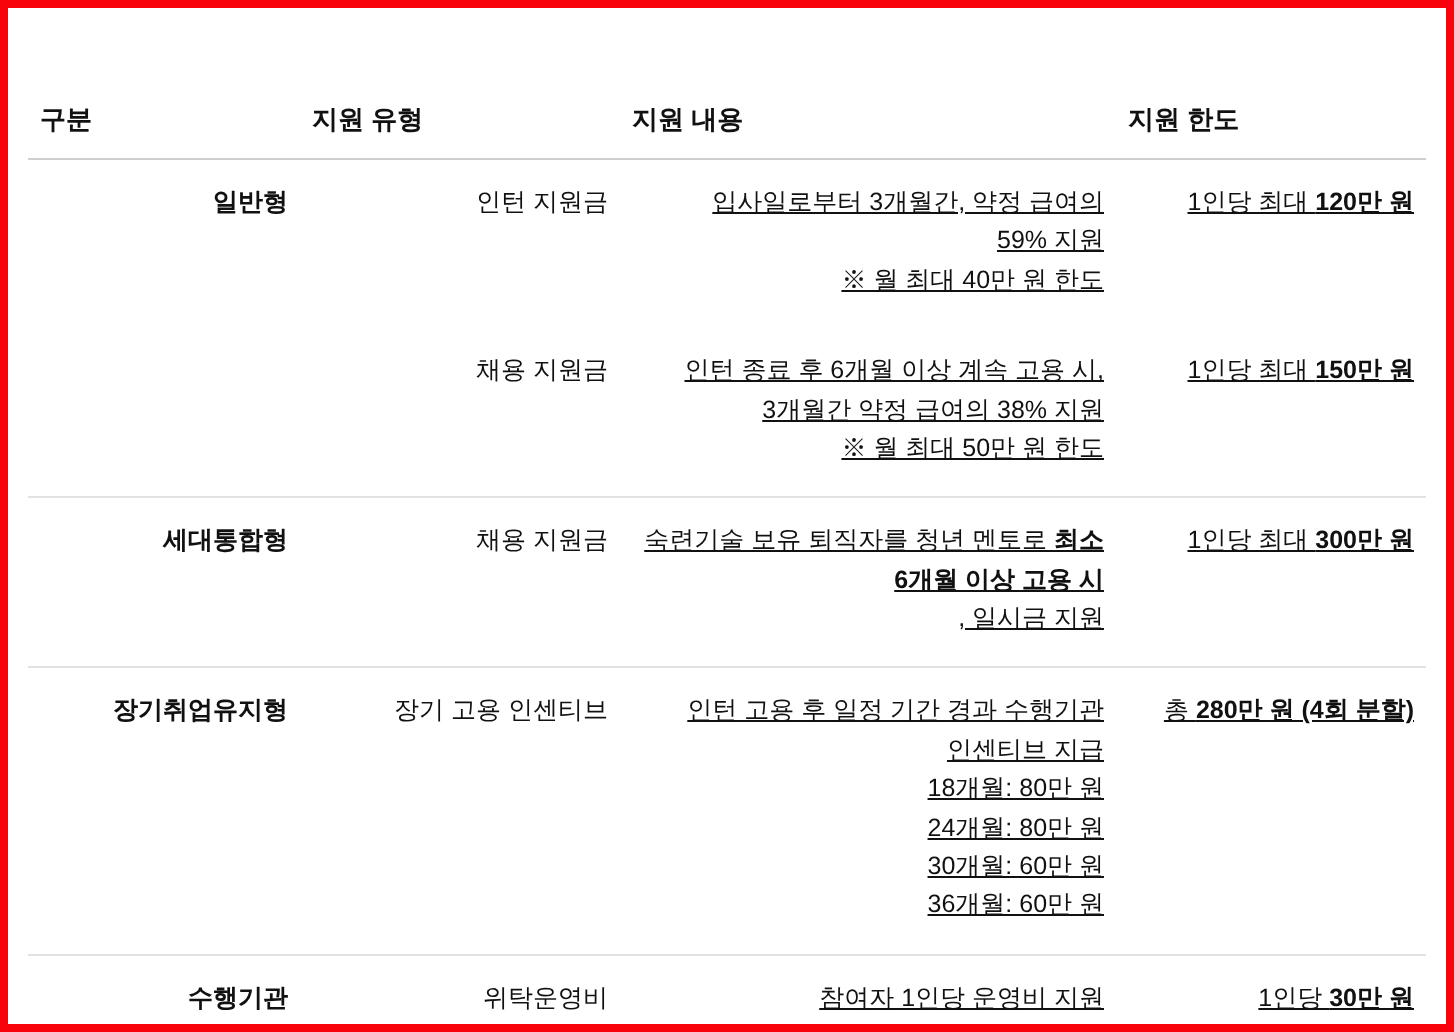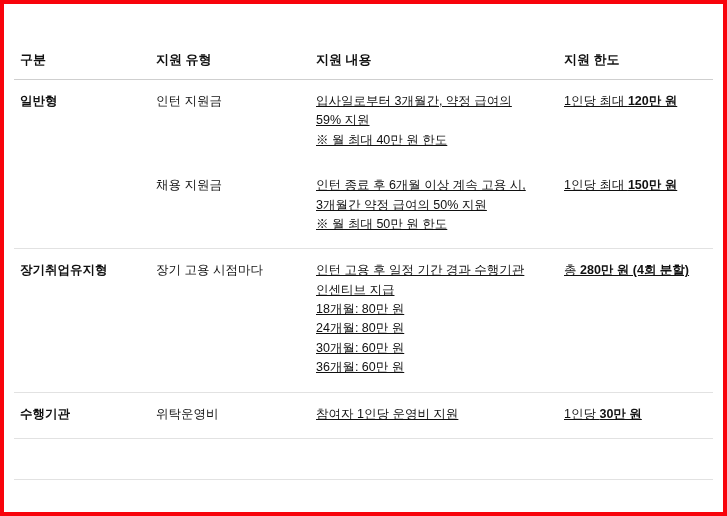--- a/index.html
+++ b/index.html
@@ -52,20 +52,21 @@
     padding: 4px 6px 10px 6px;
     border-bottom: 1px solid #cfcfcf;
     vertical-align: bottom;
     white-space: nowrap;
   }
   tbody td {
     vertical-align: top;
     padding: 12px 6px 14px 6px;
     border-bottom: 1px solid #e2e2e2;
     line-height: 1.55;
+    text-align: right;
   }
   tbody tr.no-rule td {
     border-bottom: none;
   }
   tbody tr:last-child td {
     border-bottom: 1px solid #e2e2e2;
   }
   td.cat {
     font-weight: bold;
     white-space: nowrap;
@@ -120,30 +121,41 @@
             </td>
             <td class="limit">
               <span class="line"><span>1인당 최대 </span><span class="b">120만 원</span></span>
             </td>
           </tr>
           <tr>
             <td class="cat"></td>
             <td class="type">채용 지원금</td>
             <td class="content">
               <span class="line"><span>인턴 종료 후 6개월 이상 계속 고용 시,</span></span>
-              <span class="line"><span>3개월간 약정 급여의 50% 지원</span></span>
+              <span class="line"><span>3개월간 약정 급여의 38% 지원</span></span>
               <span class="line"><span>※ 월 최대 50만 원 한도</span></span>
             </td>
             <td class="limit">
               <span class="line"><span>1인당 최대 </span><span class="b">150만 원</span></span>
             </td>
           </tr>
           <tr>
+            <td class="cat">세대통합형</td>
+            <td class="type">채용 지원금</td>
+            <td class="content">
+              <span class="line"><span>숙련기술 보유 퇴직자를 청년 멘토로 </span><span class="b">최</span><span class="b">소 6개월 이상 고용 시</span></span>
+              <span class="line"><span>, 일시금 지원</span></span>
+            </td>
+            <td class="limit">
+              <span class="line"><span>1인당 최대 </span><span class="b">300만 원</span></span>
+            </td>
+          </tr>
+          <tr>
             <td class="cat">장기취업유지형</td>
-            <td class="type">장기 고용 시점마다</td>
+            <td class="type">장기 고용 인센티브</td>
             <td class="content">
               <span class="line"><span>인턴 고용 후 일정 기간 경과 수행기관</span></span>
               <span class="line"><span>인센티브 지급</span></span>
               <span class="line"><span>18개월: 80만 원</span></span>
               <span class="line"><span>24개월: 80만 원</span></span>
               <span class="line"><span>30개월: 60만 원</span></span>
               <span class="line"><span>36개월: 60만 원</span></span>
             </td>
             <td class="limit">
               <span class="line"><span>총 </span><span class="b">280만 원 (4회 분할)</span></span>

